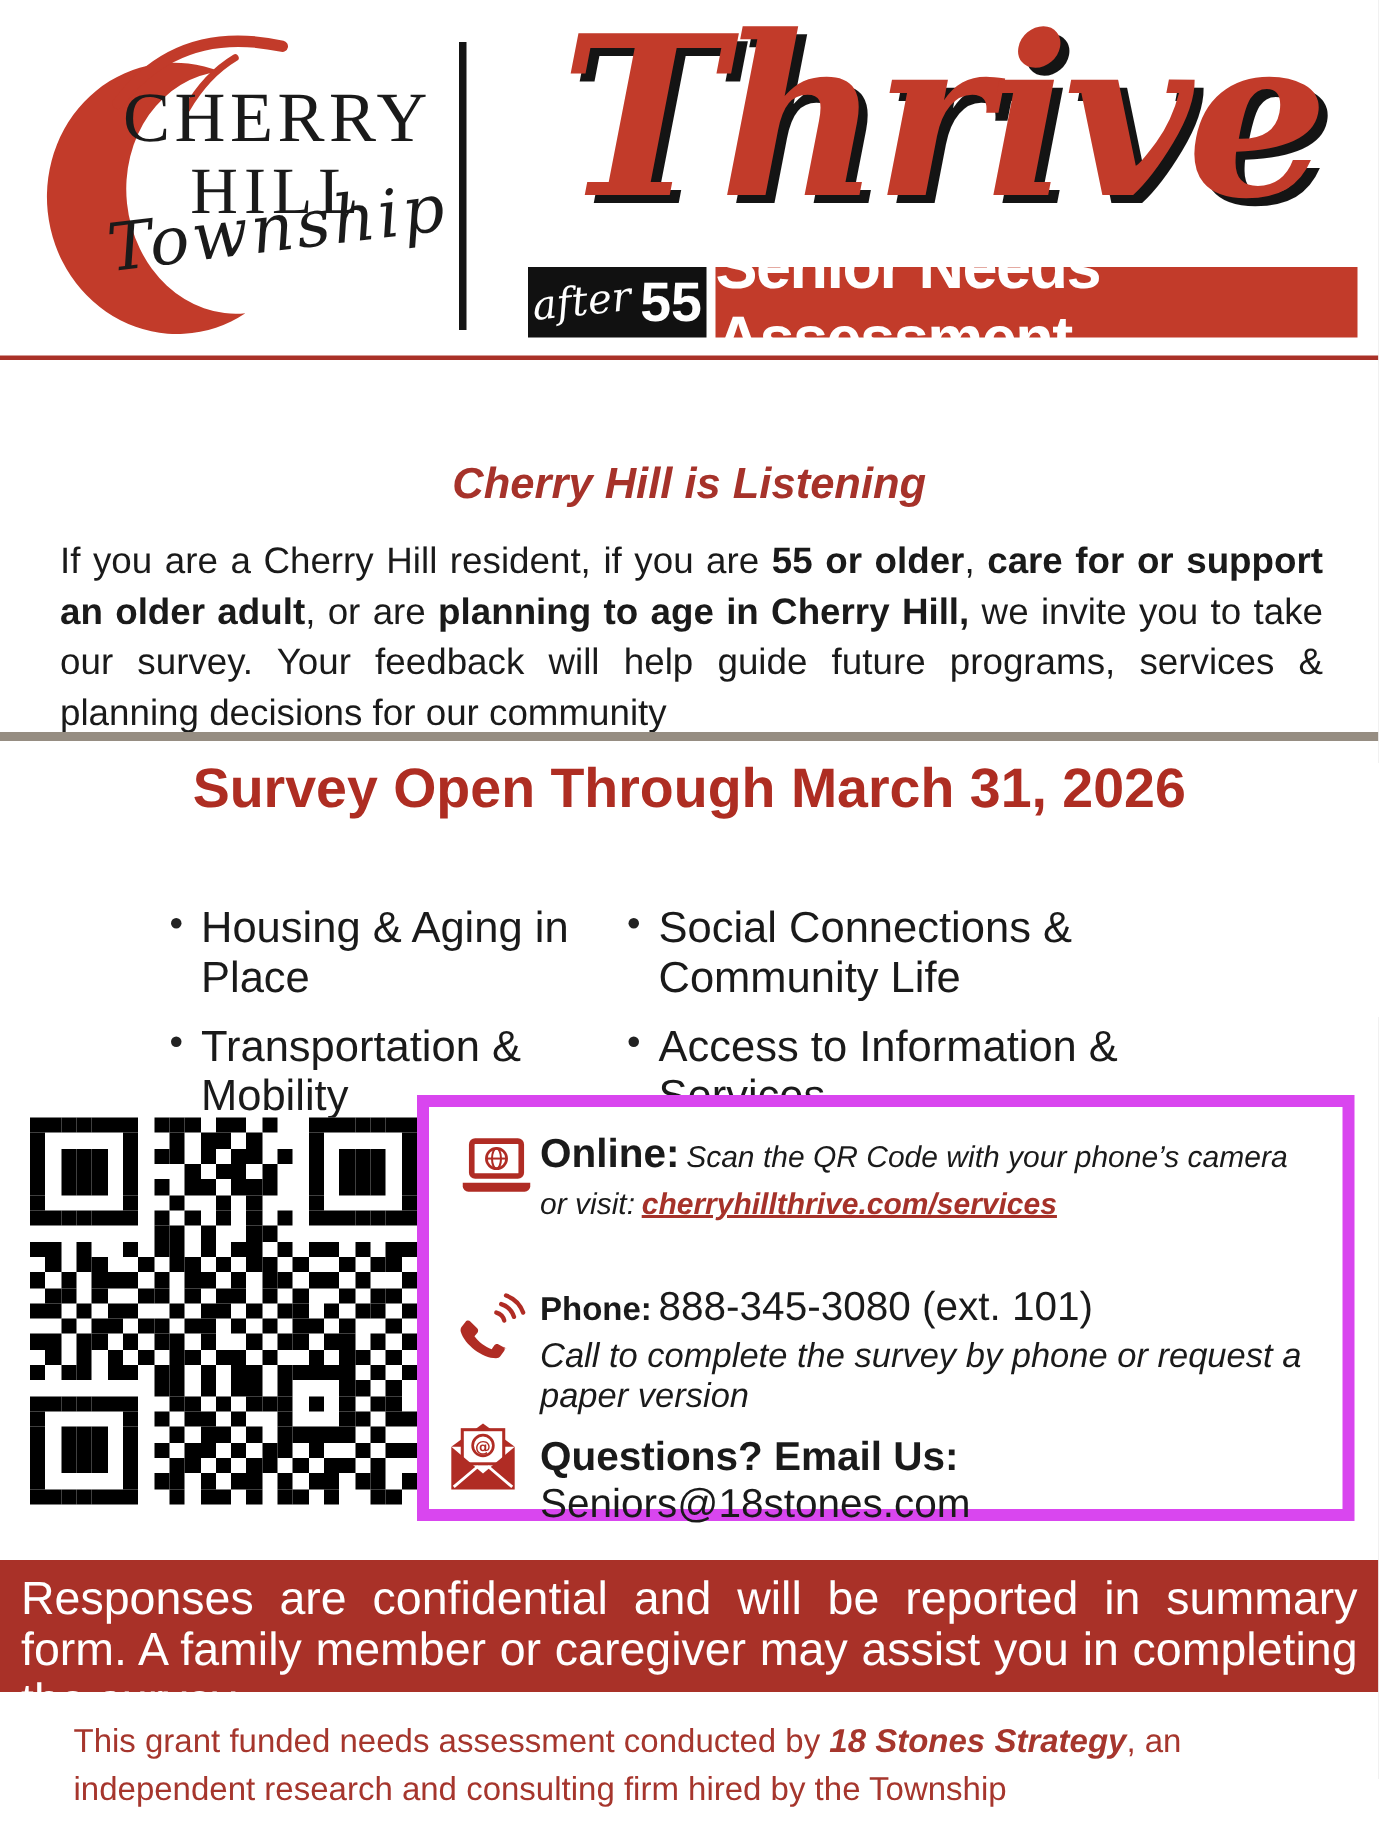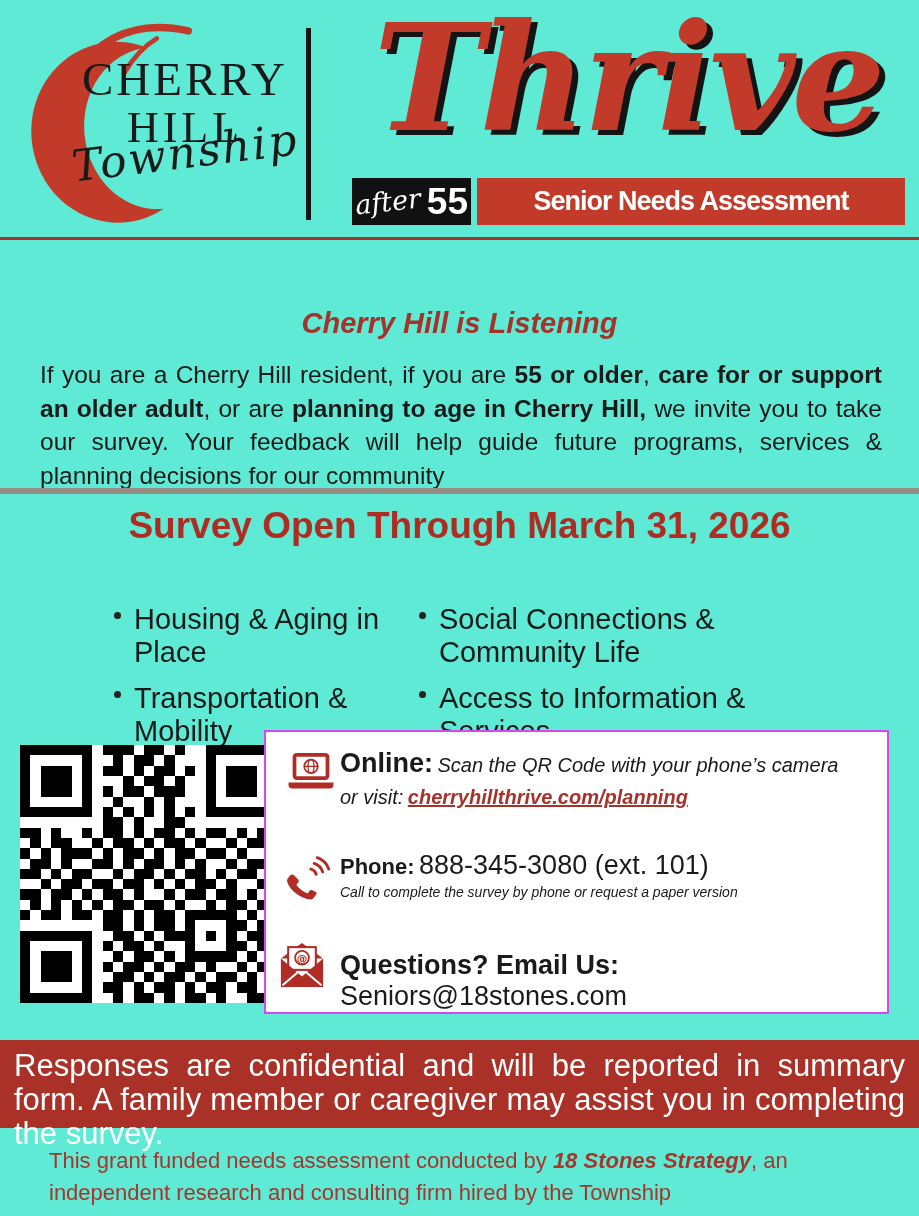--- a/index.html
+++ b/index.html
@@ -1,19 +1,19 @@
 <!DOCTYPE html>
 <html><head>
 <meta charset="utf-8">
 <style>
   * { margin:0; padding:0; box-sizing:border-box; }
   html,body { background:#e8e8e8; }
   .page {
     position:relative; width:919px; height:1216px; margin:0 auto;
-    background:#5eead4; overflow:hidden;
+    background:#ffffff; overflow:hidden;
     font-family:"Liberation Sans", sans-serif; color:#1a1a1a;
   }
   .abs { position:absolute; }
 
   
   .logo-wrap { left:12px; top:14px; width:300px; height:215px; }
   .crescent-svg { left:0; top:8px; }
   .logo-text { left:48px; top:38px; width:250px; text-align:center; font-family:"Liberation Serif", serif; }
   .logo-line1 { font-size:47px; letter-spacing:3px; }
   .logo-line2 { font-size:44px; letter-spacing:4px; margin-top:-4px; }
@@ -30,21 +30,21 @@
   }
   .after55-box {
     left:352px; top:178px; width:119px; height:47px; background:#111111;
     display:flex; align-items:center; justify-content:center; gap:6px; color:#fff;
   }
   .after-word { font-family:"DejaVu Serif", serif; font-style:italic; font-size:27px; transform:rotate(-6deg); }
   .after-num { font-size:37px; font-weight:bold; }
   .subtitle-box {
     left:477px; top:178px; width:428px; height:47px; background:#c23b2a;
     display:flex; align-items:center; justify-content:center;
-    color:#fff; font-size:27px; font-weight:bold; letter-spacing:-1px;
+    color:#fff; font-size:42px; font-weight:bold; letter-spacing:-1px;
   }
   .top-rule { left:0; top:237px; width:919px; height:3px; background:#a93128; }
 
   
   .banner1 {
     left:0; top:255px; width:919px; height:45px; background:#a93128;
     color:#ffffff; font-size:26px; font-weight:bold;
     display:flex; align-items:center; justify-content:center;
   }
   .listening {
@@ -76,40 +76,40 @@
     content:""; position:absolute; left:4px; top:9px; width:7px; height:7px;
     border-radius:50%; background:#222;
   }
 
   
   .qr-box { left:20px; top:745px; width:258px; height:258px;
     display:grid; grid-template-columns:repeat(25,1fr); grid-template-rows:repeat(25,1fr);
     background:#fff; }
   .qm { background:#000; }
   .contact-box {
-    left:264px; top:730px; width:625px; height:284px;
-    background:#fff; border:2px solid #d946ef;
+    left:278px; top:730px; width:625px; height:284px;
+    background:#fff; border:8px solid #d946ef;
   }
   .c-icon { position:absolute; }
   .icon-online { left:18px; top:20px; }
   .icon-phone  { left:14px; top:120px; }
   .icon-email  { left:10px; top:208px; }
   .c-row { position:absolute; left:74px; }
   .row-online { top:16px; width:540px; }
   .online-label { font-size:27px; font-weight:bold; }
   .online-desc, .visit-word { font-size:20px; font-style:italic; }
   .online-line2 { margin-top:7px; }
   .link {
     font-size:20px; font-style:italic; font-weight:bold;
     color:#a6322a; text-decoration:underline;
   }
   .row-phone { top:118px; width:545px; }
   .phone-label { font-size:22px; font-weight:bold; }
   .phone-number { font-size:27px; }
-  .phone-note { font-size:14px; font-style:italic; margin-top:3px; }
+  .phone-note { font-size:23px; font-style:italic; margin-top:3px; }
   .row-email { top:218px; width:545px; }
   .email-label { font-size:27px; font-weight:bold; }
   .email-address { font-size:27px; }
 
   
   .banner2 {
     left:0; top:1040px; width:919px; height:88px; background:#a93128;
     color:#ffffff; font-size:31px; line-height:34px;
     padding:9px 14px 0 14px; text-align:justify;
   }
@@ -807,21 +807,21 @@
       <circle cx="36" cy="18.5" r="9" fill="none" stroke="#b02c24" stroke-width="2.4"></circle>
       <ellipse cx="36" cy="18.5" rx="4" ry="9" fill="none" stroke="#b02c24" stroke-width="1.8"></ellipse>
       <line x1="27" y1="18.5" x2="45" y2="18.5" stroke="#b02c24" stroke-width="1.8"></line>
       <path d="M6 40 h60 v3 a5 5 0 0 1 -5 5 h-50 a5 5 0 0 1 -5 -5 z" fill="#b02c24"></path>
     </svg>
     <div class="c-row row-online">
       <span class="online-label">Online:</span>
       <span class="online-desc">Scan the QR Code with your phone’s camera</span>
       <div class="online-line2">
         <span class="visit-word">or visit:</span>
-        <a class="link" href="#">cherryhillthrive.com/planning</a>
+        <a class="link" href="#">cherryhillthrive.com/services</a>
       </div>
     </div>
 
     <svg class="c-icon icon-phone" width="52" height="52" viewBox="0 0 64 64">
       <g transform="translate(4,16) rotate(-8 24 24)">
         <path fill="#b02c24" d="M40.9 37.3l-6.1-4.6c-1.2-.9-2.9-.7-3.9.5l-2.3 2.6c-4.9-2.5-10-7.6-12.5-12.5l2.6-2.3c1.2-1 1.4-2.7.5-3.9l-4.6-6.1c-1-1.4-3-1.6-4.2-.4l-3.6 3.5c-1 1-1.5 2.5-1.3 3.9 1.7 11.1 14.5 23.9 25.6 25.6 1.4.2 2.9-.3 3.9-1.3l3.5-3.6c1.2-1.2 1-3.2-.4-4.2z"></path>
       </g>
       <g stroke="#b02c24" stroke-width="3.6" fill="none" stroke-linecap="round">
         <path d="M38 21 a9 9 0 0 1 6.5 6.5"></path>
         <path d="M42 14 a16 16 0 0 1 10.5 10.5"></path>

